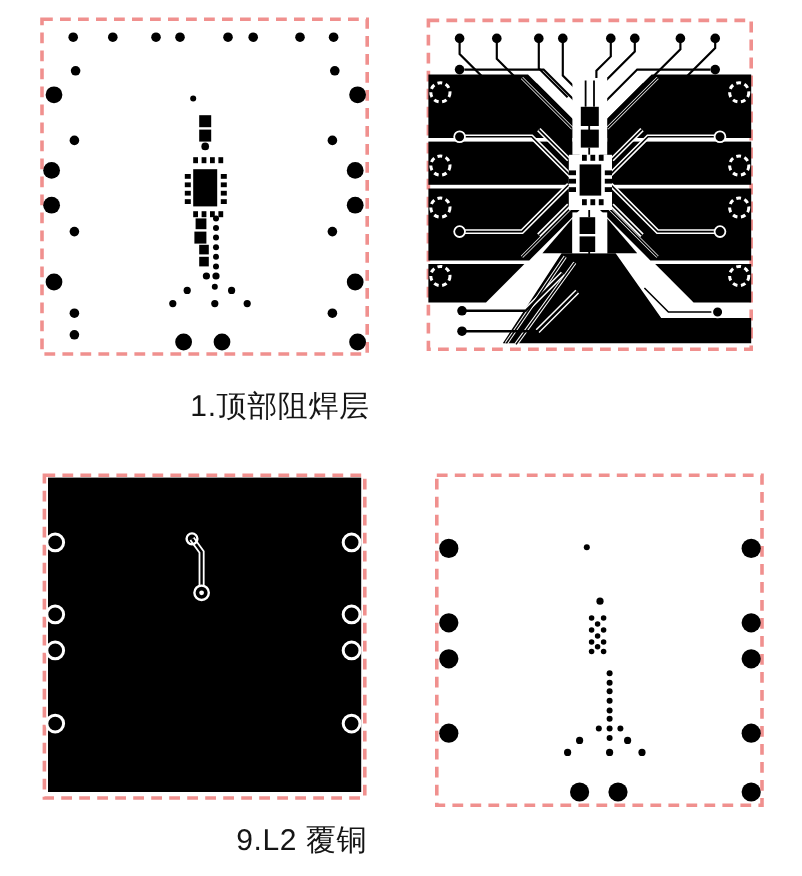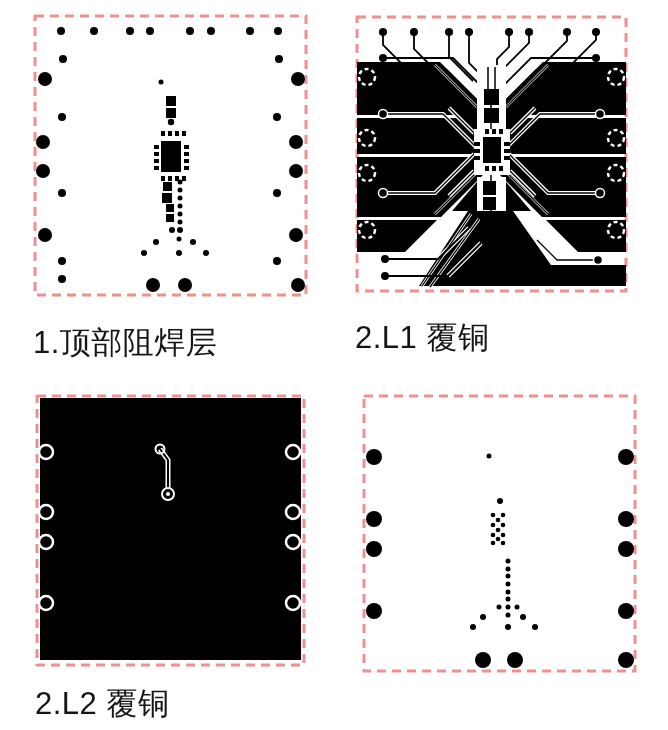--- a/index.html
+++ b/index.html
@@ -1,20 +1,20 @@
 <!DOCTYPE html>
 <html><head>
 <meta charset="utf-8">
 <style>
   html,body{margin:0;padding:0;background:#ffffff;}
   .stage{position:relative;width:668px;height:730px;background:#ffffff;overflow:hidden;
          font-family:"Liberation Sans","DejaVu Sans",sans-serif;}
   .panel{position:absolute;}
   .panel svg{display:block;width:100%;height:100%;}
-  .caption{position:absolute;text-align:left;font-size:31px;color:#151515;
+  .caption{position:absolute;text-align:right;font-size:25px;color:#151515;
            font-weight:500;letter-spacing:0.5px;white-space:nowrap;}
 </style>
 </head>
 <body>
 
 <div class="stage">
 
   <div class="panel" style="left:33px;top:14px;width:275px;height:283px;">
     <svg viewBox="0 0 275 283">
       <rect x="2" y="2" width="271" height="279" fill="none" stroke="#f0908e" stroke-width="3" stroke-dasharray="9 6"></rect>
@@ -231,21 +231,20 @@
 
       <g>
         <circle cx="28" cy="99" r="4.5" fill="#000" stroke="#fff" stroke-width="1.5"></circle>
         <circle cx="245" cy="99" r="4.5" fill="#000" stroke="#fff" stroke-width="1.5"></circle>
         <circle cx="28" cy="178" r="4.5" fill="#000" stroke="#fff" stroke-width="1.5"></circle>
         <circle cx="245" cy="178" r="4.5" fill="#000" stroke="#fff" stroke-width="1.5"></circle>
         <circle cx="243" cy="245" r="4.5" fill="#000" stroke="#fff" stroke-width="1.5"></circle>
       </g>
     </svg>
   </div>
-  <div class="caption" style="left:355px;top:317px;width:273px;">2.L1 覆铜</div>
 
   <div class="panel" style="left:35px;top:394px;width:271px;height:273px;">
     <svg viewBox="0 0 271 273">
       <rect x="2" y="2" width="267" height="269" fill="none" stroke="#f0908e" stroke-width="3" stroke-dasharray="9 6"></rect>
       <rect x="5" y="4" width="261" height="262" fill="#000"></rect>
       <g stroke="#fff" stroke-width="2.5" fill="none">
         <circle cx="11" cy="58" r="7"></circle>
           <circle cx="11" cy="118" r="7"></circle>
         <circle cx="11" cy="148" r="7"></circle>
           <circle cx="11" cy="209" r="7"></circle>
@@ -256,21 +255,21 @@
       </g>
       <g>
         <path d="M125,55 L133,66 V95" stroke="#fff" stroke-width="5" fill="none"></path>
         <path d="M125,55 L133,66 V95" stroke="#000" stroke-width="2" fill="none"></path>
         <circle cx="125" cy="55" r="4.5" fill="none" stroke="#fff" stroke-width="2"></circle>
         <circle cx="133" cy="100" r="6" fill="none" stroke="#fff" stroke-width="2"></circle>
         <circle cx="133" cy="100" r="2" fill="#fff"></circle>
       </g>
     </svg>
   </div>
-  <div class="caption" style="left:35px;top:683px;width:271px;">2.L2 覆铜</div>
+  <div class="caption" style="left:35px;top:683px;width:271px;">9.L2 覆铜</div>
 
   <div class="panel" style="left:362px;top:394px;width:275px;height:279px;">
     <svg viewBox="0 0 275 279">
       <rect x="2" y="2" width="271" height="275" fill="none" stroke="#f0908e" stroke-width="3" stroke-dasharray="9 6"></rect>
       <g fill="#000">
         <circle cx="12" cy="63" r="8"></circle>
           <circle cx="12" cy="125" r="8"></circle>
         <circle cx="12" cy="155" r="8"></circle>
           <circle cx="12" cy="217" r="8"></circle>
         <circle cx="264" cy="63" r="8"></circle>

